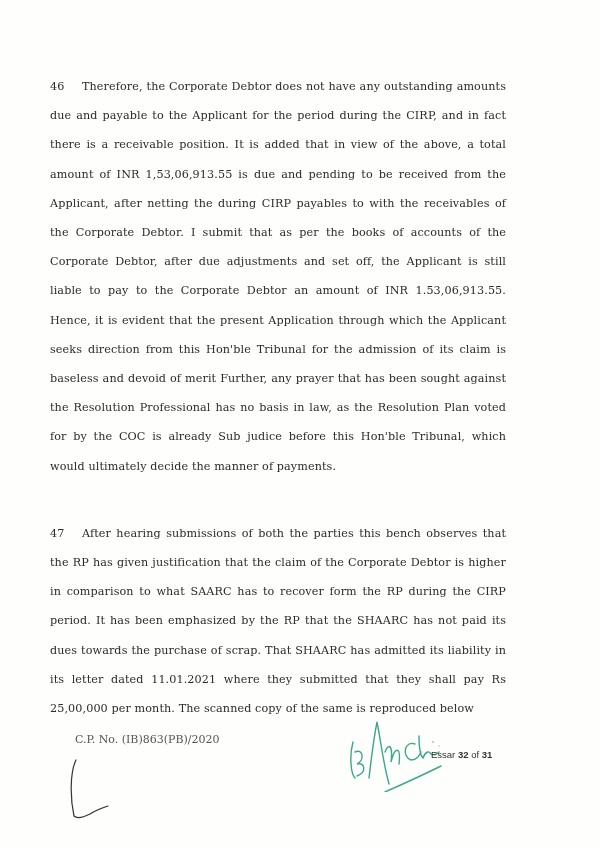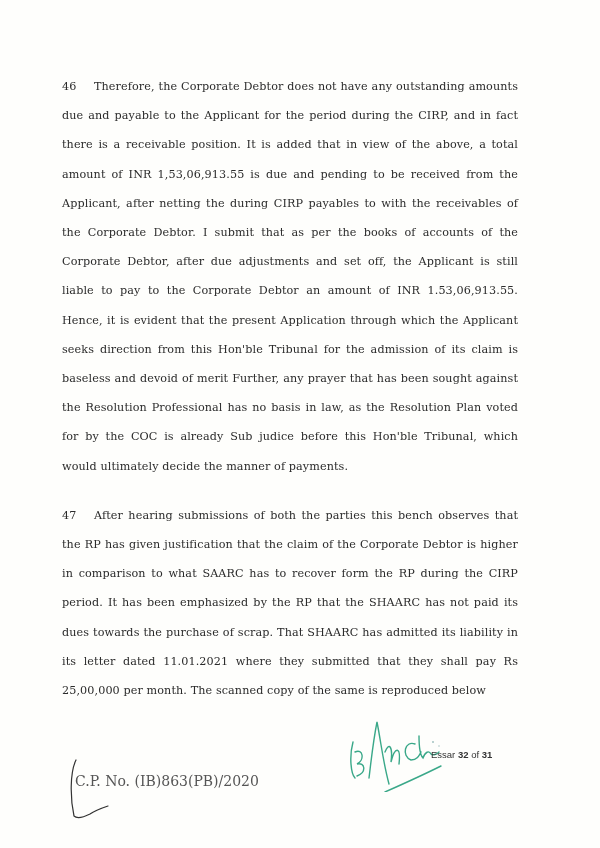--- a/index.html
+++ b/index.html
@@ -4,30 +4,30 @@
 <style>
   html, body { margin: 0; padding: 0; }
   body {
     width: 600px; height: 848px; overflow: hidden;
     background: #fdfdfb;
     font-family: "DejaVu Serif", "Liberation Serif", serif;
     color: #2b2b2b;
   }
   .page { position: relative; width: 600px; height: 848px; background: #fefefc; }
   .body-text {
-    position: absolute; left: 62px; top: 72px; width: 456px;
+    position: absolute; left: 50px; top: 72px; width: 456px;
     font-size: 11.2px; line-height: 29.2px; text-align: justify;
     letter-spacing: 0.1px;
   }
   .para { margin: 0; }
-  .para + .para { margin-top: 20px; }
+  .para + .para { margin-top: 38px; }
   .para-num { display: inline-block; width: 32px; }
   .footer-case {
-    position: absolute; left: 75px; top: 776px;
-    font-family: "DejaVu Serif", serif; font-size: 14px; line-height: 11px; color: #555;
+    position: absolute; left: 75px; top: 734px;
+    font-family: "DejaVu Serif", serif; font-size: 11px; line-height: 11px; color: #555;
   }
   .page-number {
     position: absolute; left: 431px; top: 749px;
     font-family: "Liberation Sans", sans-serif; font-size: 9.5px; color: #333;
   }
   .page-number b { font-weight: bold; text-align: center; }
   .signature { position: absolute; left: 345px; top: 712px; width: 100px; height: 80px; }
   .initials-mark { position: absolute; left: 68px; top: 758px; width: 50px; height: 65px; }
 </style>
 </head>

